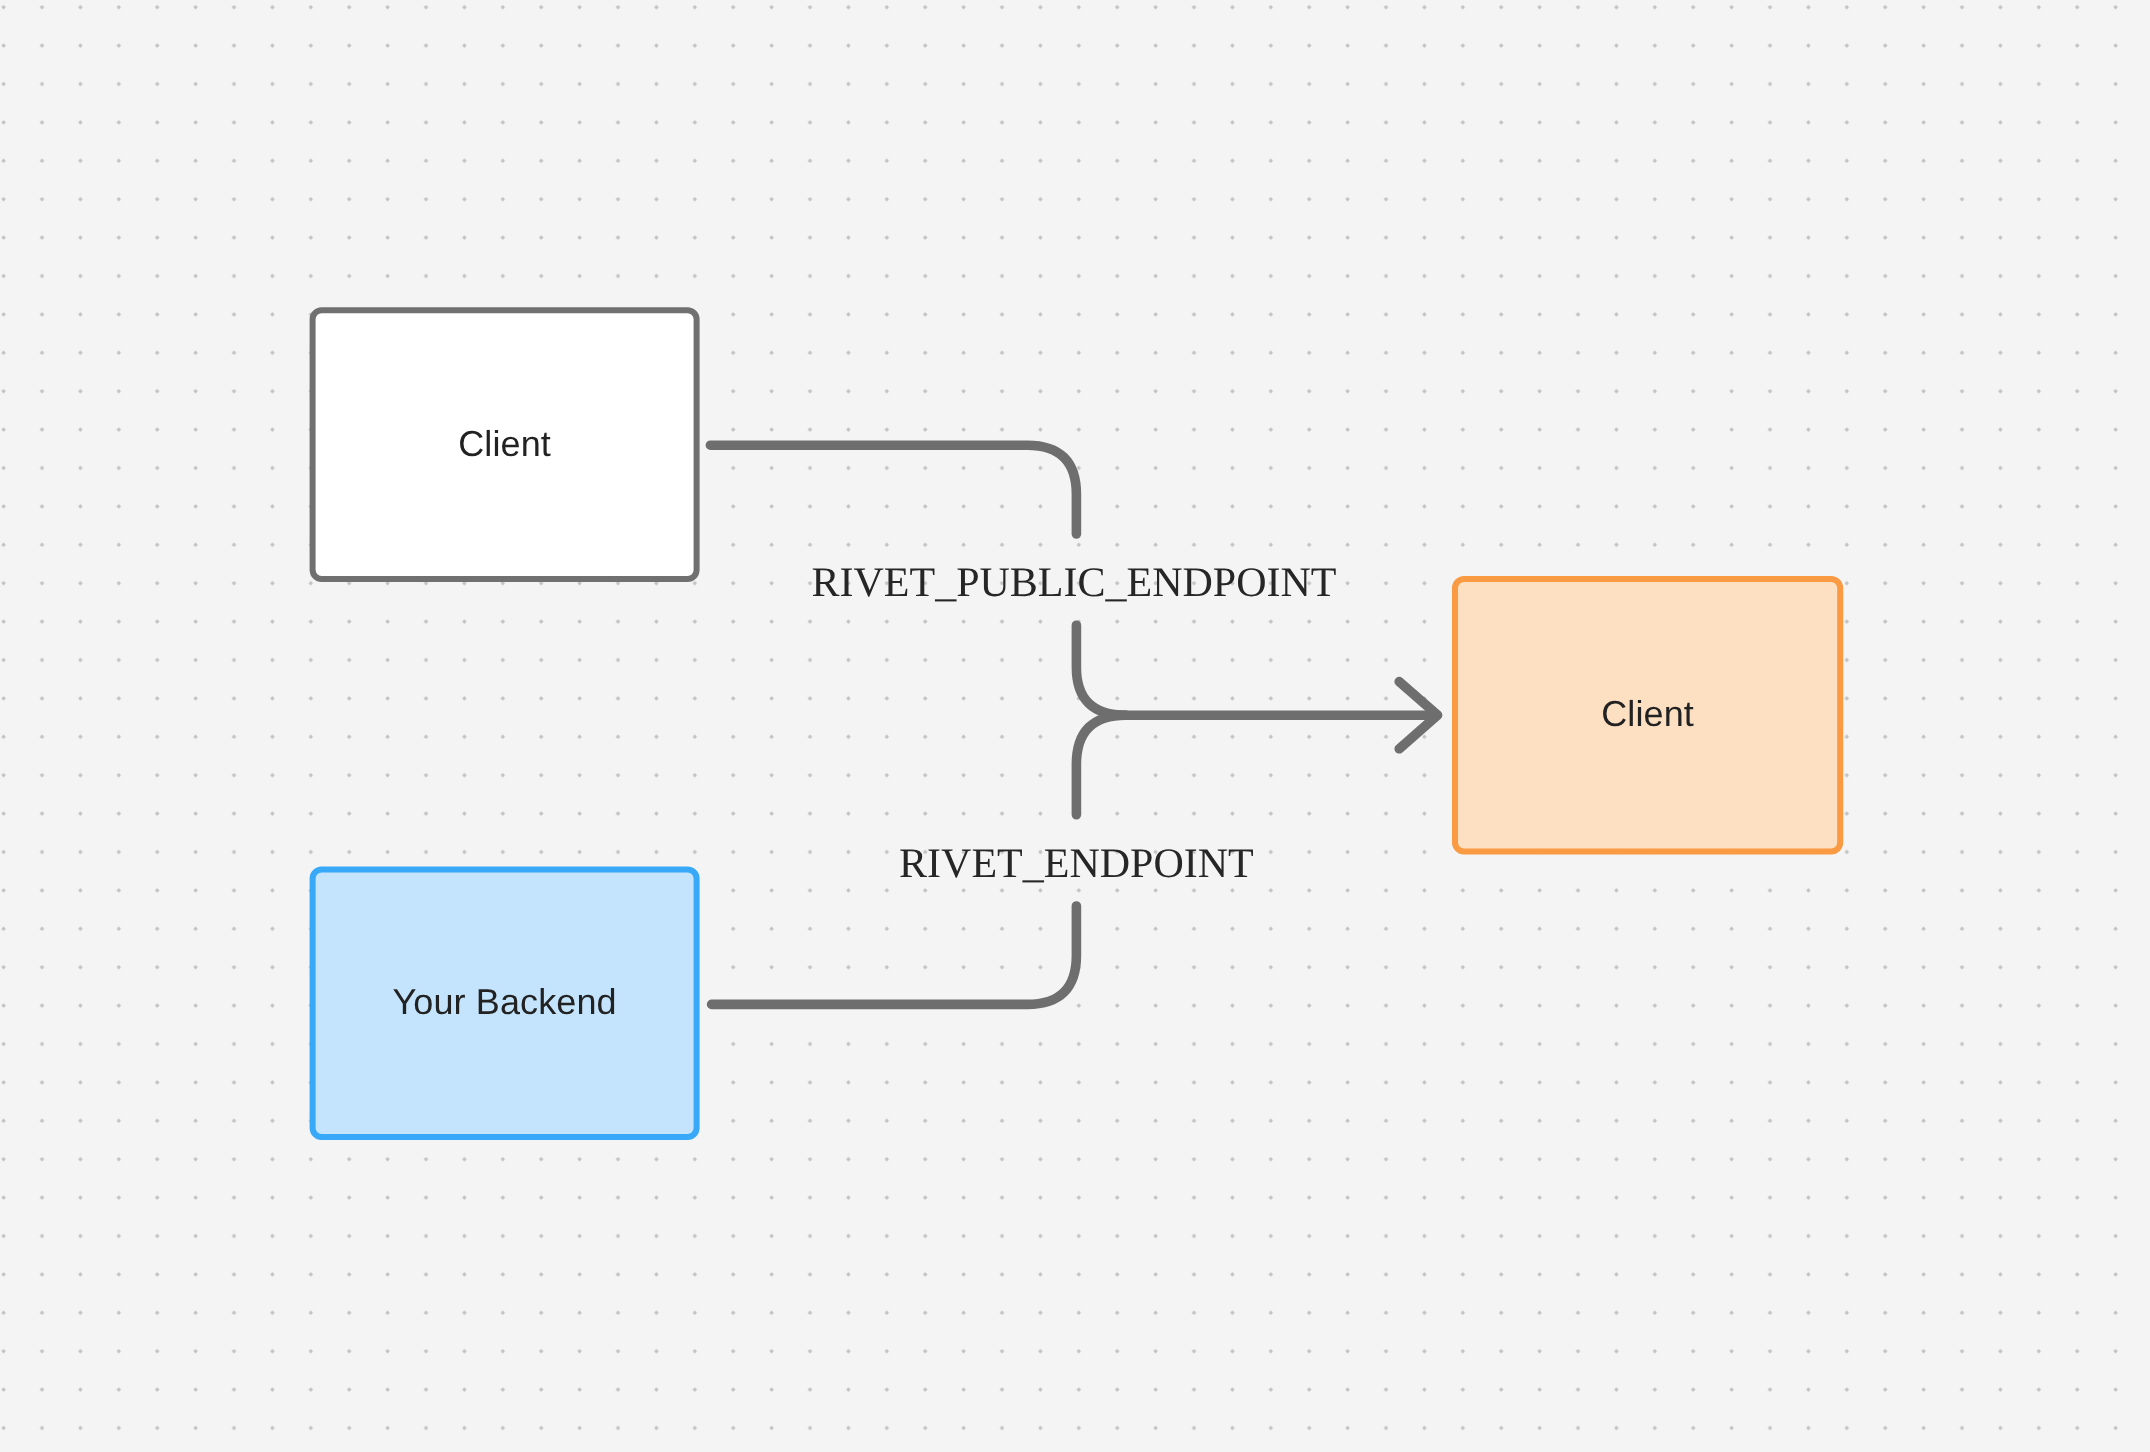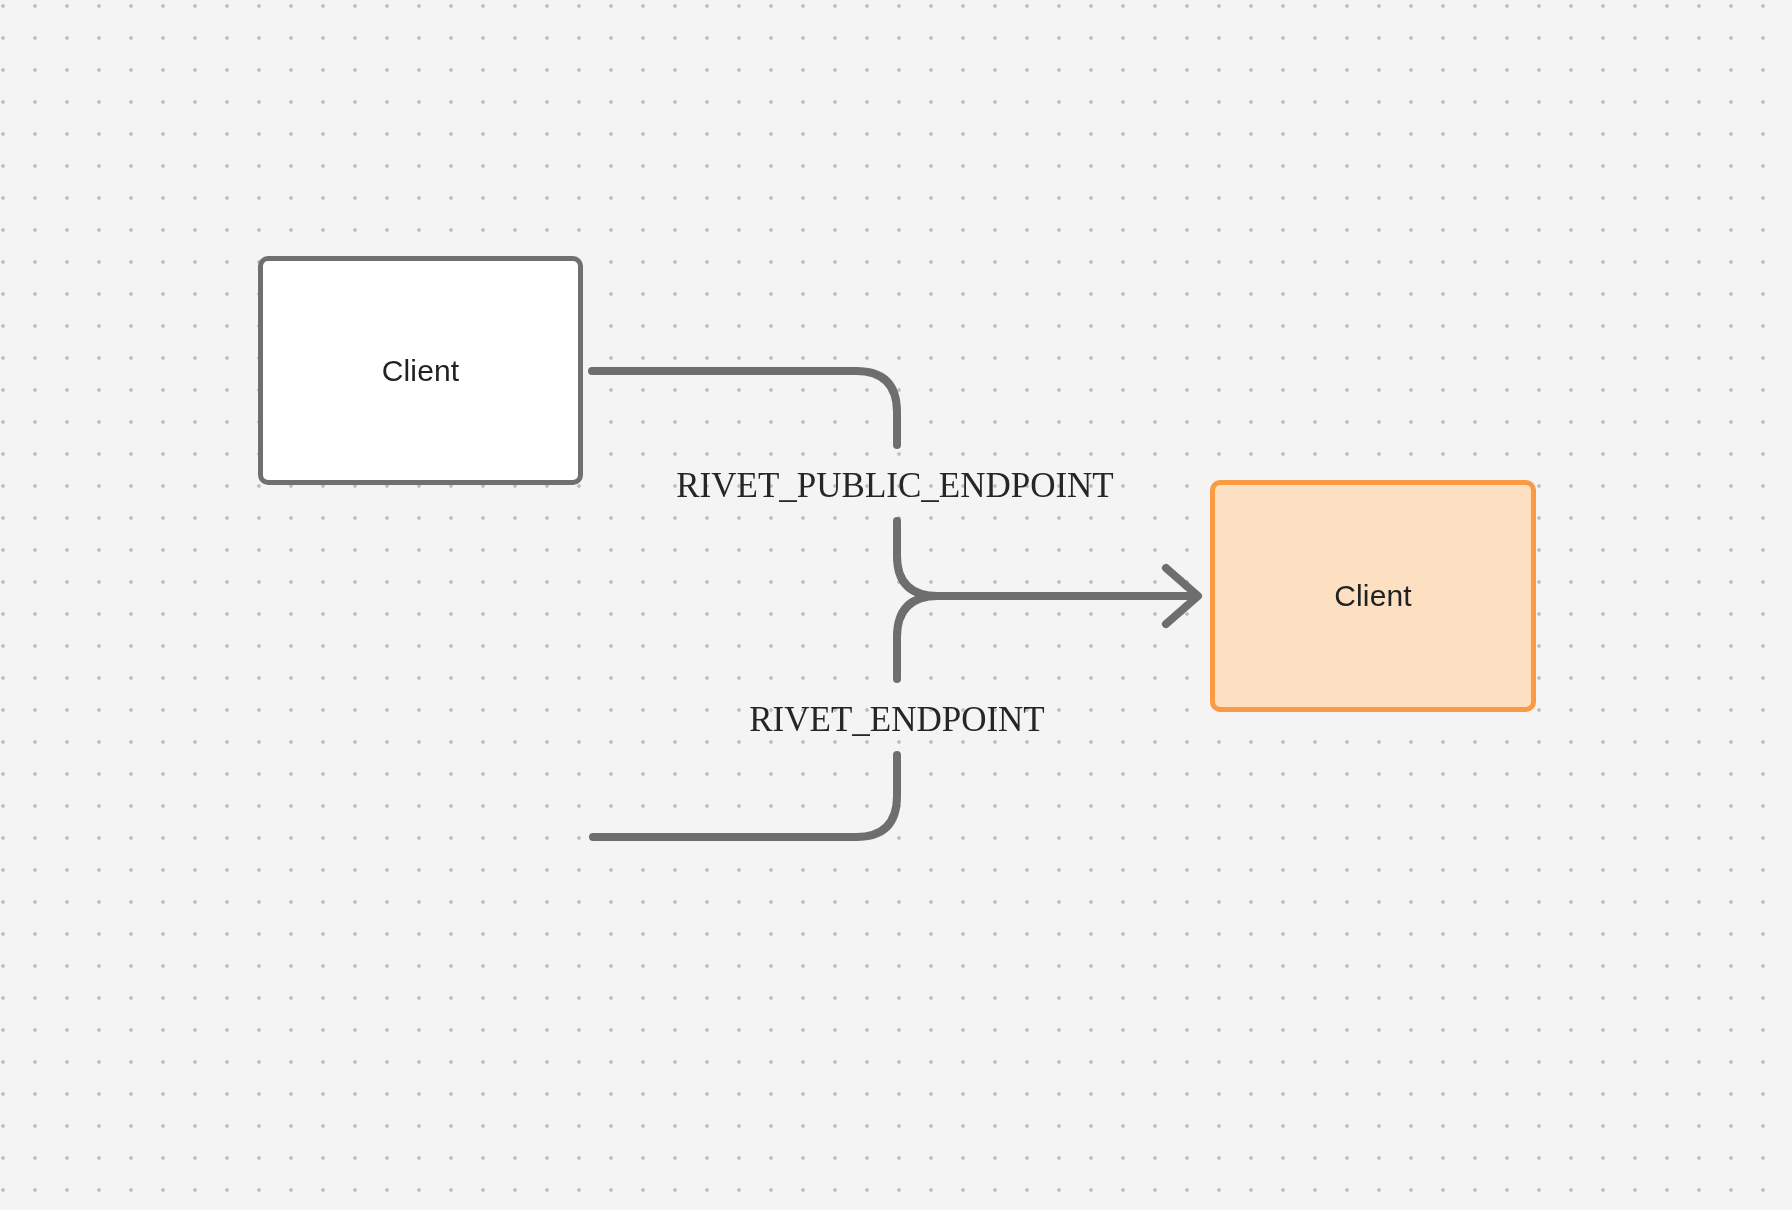--- a/index.html
+++ b/index.html
@@ -97,20 +97,23 @@
 
     <path d="M 930 596 L 1192 596" stroke="#6e6e6e" stroke-width="8" stroke-linecap="round" fill="none"></path>
 
     <path d="M 1166 568 L 1198 596 L 1166 624" stroke="#6e6e6e" stroke-width="8" stroke-linecap="round" stroke-linejoin="round" fill="none"></path>
   </svg>
 
   <div class="node" id="node-client">
     <span class="node-label">Client</span>
   </div>
 
+  <div class="node" id="node-backend">
+    <span class="node-label">Your Backend</span>
+  </div>
 
   <div class="node" id="node-rivet">
     <span class="node-label">Client</span>
   </div>
 
   <div class="edge-label" id="edge-label-public">RIVET_PUBLIC_ENDPOINT</div>
 
   <div class="edge-label" id="edge-label-private">RIVET_ENDPOINT</div>
 
 </div>

